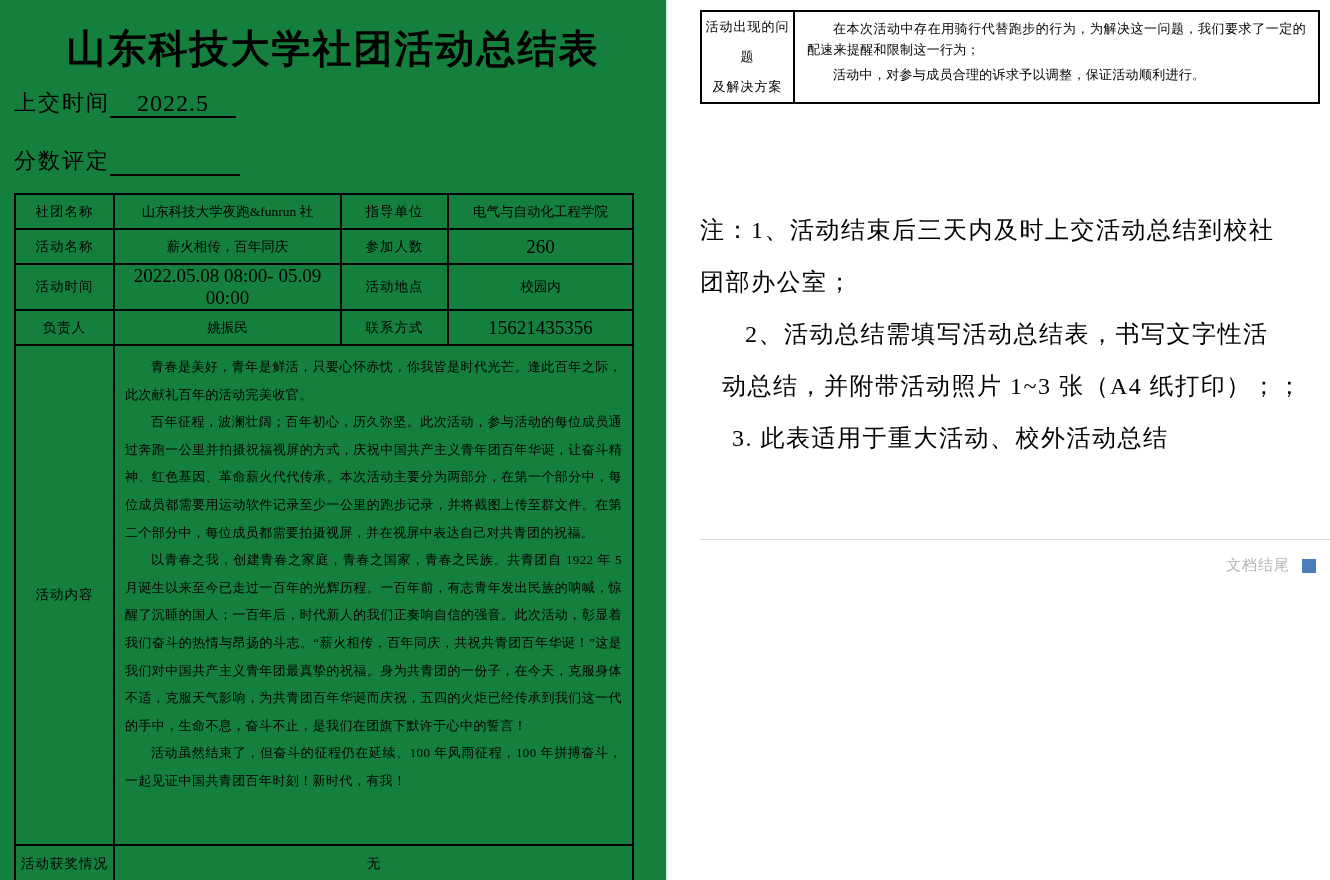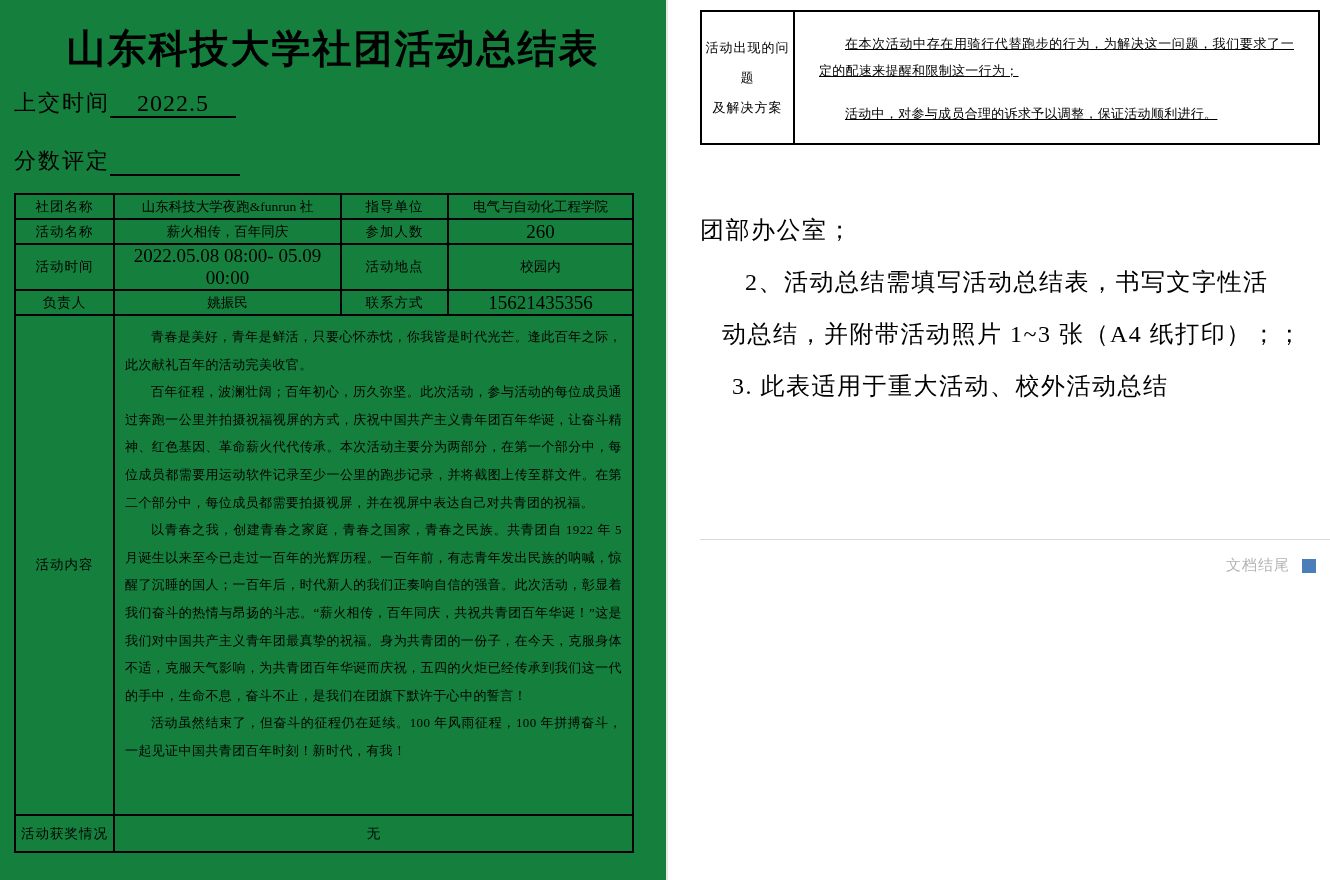--- a/index.html
+++ b/index.html
@@ -31,40 +31,40 @@
   .field-score .field-underline{min-width:130px;}
 
   table.info-table{
     position:absolute;left:14px;top:193px;
     width:618px;border-collapse:collapse;table-layout:fixed;
   }
   table.info-table td{border:2px solid #000;font-size:13.5px;padding:0;}
   td.lbl{text-align:center;letter-spacing:1px;}
   td.val{text-align:center;}
   td.val.num{font-size:19px;letter-spacing:0;text-align:center;}
-  tr.info-row{height:25px;}
+  tr.info-row{height:35px;}
   tr.content-row{height:500px;}
   tr.award-row{height:37px;}
   td.content-cell{vertical-align:top;padding:7px 10px 0 10px !important;}
   td.content-cell p{
     margin:0;font-size:13px;line-height:27.6px;
     text-indent:2em;text-align:justify;letter-spacing:0.4px;
   }
 
   
   table.problem-table{
     position:absolute;left:10px;top:10px;
     width:618px;border-collapse:collapse;table-layout:fixed;height:93px;
   }
   table.problem-table td{border:2px solid #000;font-size:13px;padding:0;}
   td.problem-lbl{text-align:center;line-height:30px;letter-spacing:1px;}
   td.problem-content{vertical-align:top;padding:2px 8px 0 8px !important;}
   td.problem-content p{
-    margin:16px;font-size:13px;line-height:27px;
-    text-indent:2em;text-align:justify;letter-spacing:0.3px;text-decoration:underline;
+    margin:4px;font-size:13px;line-height:21px;
+    text-indent:2em;text-align:justify;letter-spacing:0.3px;
   }
 
   
   .notes{position:absolute;left:10px;top:204px;width:620px;font-size:24px;}
   .note-line{height:52px;line-height:52px;white-space:nowrap;letter-spacing:1.5px;}
   .note-line.n0{padding-left:0;}
   .note-line.n1{padding-left:0;}
   .note-line.n2{padding-left:45px;}
   .note-line.n3{padding-left:22px;}
   .note-line.n4{padding-left:32px;}
@@ -160,20 +160,21 @@
       </td>
       <td class="problem-content">
         <p>在本次活动中存在用骑行代替跑步的行为，为解决这一问题，我们要求了一定的配速来提醒和限制这一行为；</p>
         <p>活动中，对参与成员合理的诉求予以调整，保证活动顺利进行。</p>
       </td>
     </tr>
   </tbody>
     </table>
 
   <div class="notes">
+    <div class="note-line n0">注：1、活动结束后三天内及时上交活动总结到校社</div>
     <div class="note-line n1">团部办公室；</div>
     <div class="note-line n2">2、活动总结需填写活动总结表，书写文字性活</div>
     <div class="note-line n3">动总结，并附带活动照片 1~3 张（A4 纸打印）；；</div>
     <div class="note-line n4">3. 此表适用于重大活动、校外活动总结</div>
   </div>
 
   <div class="end-separator"></div>
 
   <div class="end-marker">
     <span class="end-marker-label">文档结尾</span>

